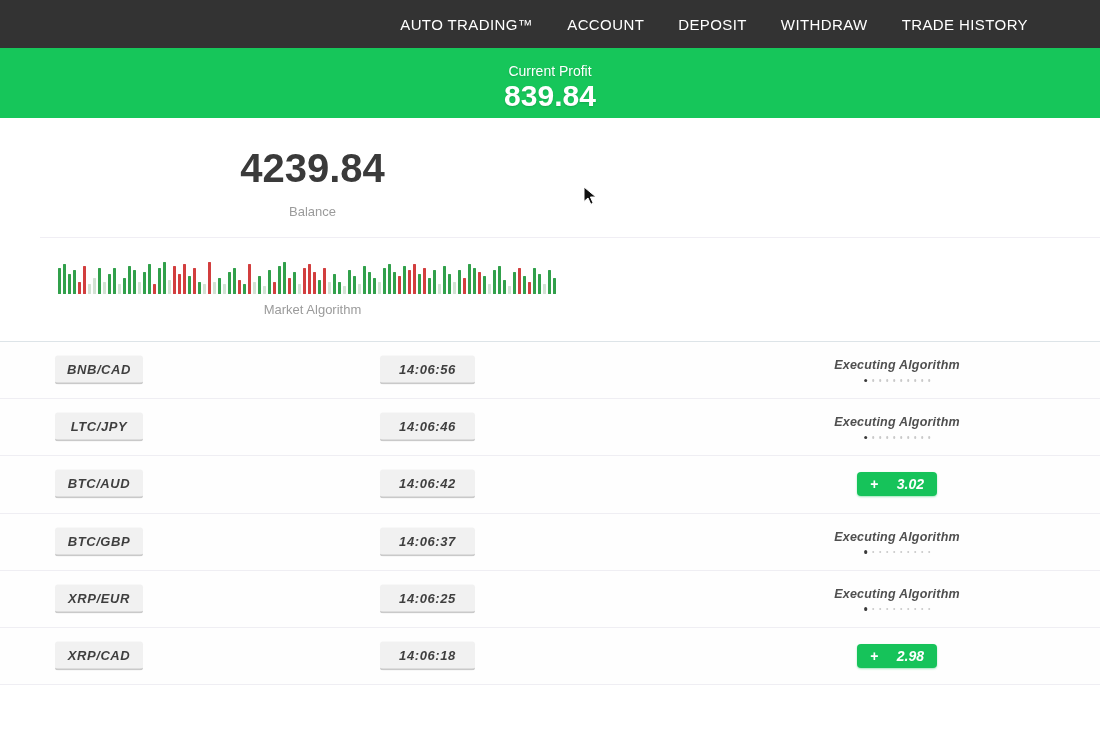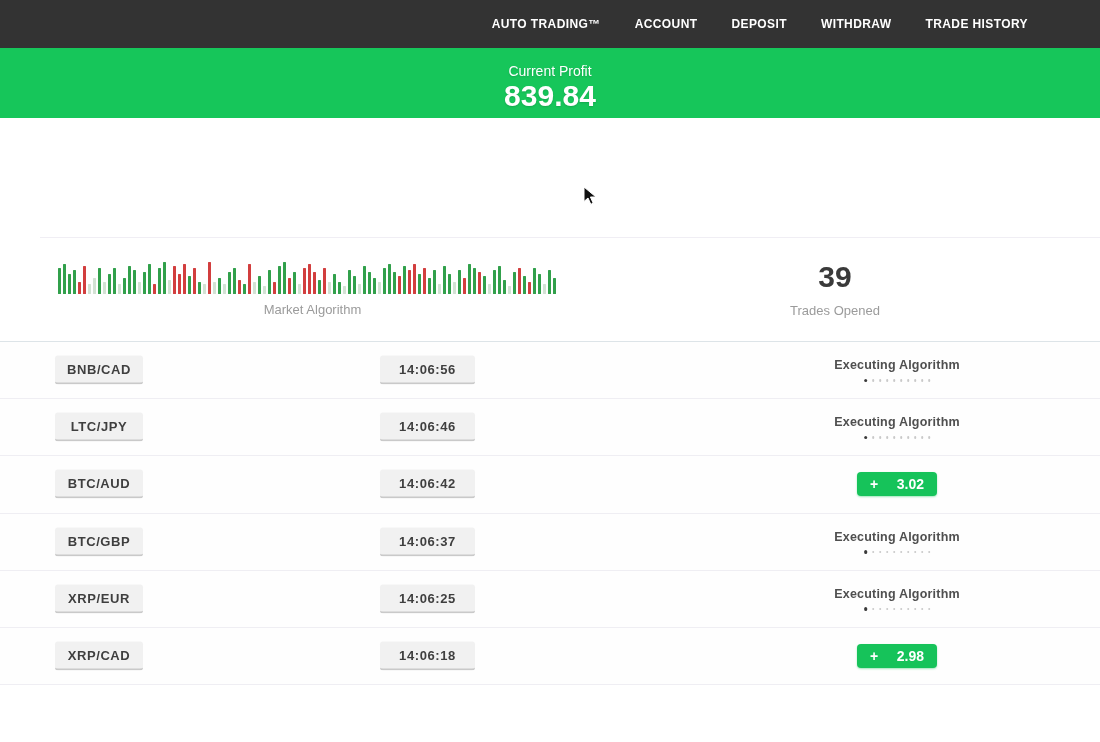--- a/index.html
+++ b/index.html
@@ -2,21 +2,21 @@
 <html><head>
 <meta charset="utf-8">
 <style>
   * { margin:0; padding:0; box-sizing:border-box; }
   html,body { width:1100px; height:742px; overflow:hidden; background:#fff;
     font-family:"Liberation Sans","DejaVu Sans",sans-serif; }
 
   
   .nav { height:48px; background:#333333; display:flex; align-items:center;
     justify-content:flex-end; padding-right:72px; gap:34px; }
-  .nav-item { color:#fff; font-size:12px; font-weight:bold; letter-spacing:.4px;
+  .nav-item { color:#fff; font-size:15px; font-weight:normal; letter-spacing:.4px;
     cursor:pointer; white-space:nowrap; }
 
   
   .banner { height:70px; background:#16c65a; color:#fff; display:flex;
     flex-direction:column; align-items:center; justify-content:center; }
   .banner-label { font-size:14px; margin-top:10px; text-shadow:0 1px 2px rgba(0,0,0,.15); }
   .banner-value { font-size:30px; font-weight:bold; line-height:1.15;
     text-shadow:0 1px 2px rgba(0,0,0,.15); }
 
   
@@ -43,21 +43,21 @@
   .chart { width:510px; height:36px; display:flex; align-items:flex-end; gap:2px; }
   .bar { width:3px; border-radius:0.5px; }
   .c-g  { background:#31a04b; }
   .c-r  { background:#d23e3e; }
   .c-lg { background:#d2e2d3; }
   .row2 .col-left .stat-label { margin-top:8px; }
   .row2 .col-right .big-number { font-size:30px; margin-top:2px; }
   .row2 .col-right .stat-label { margin-top:10px; }
 
   
-  .trades { border-top:1px solid #dde4e8; }
+  .trades { border-top:1px solid #dde4e8;font-style:italic; }
   .trade-row { position:relative; height:57.2px; border-bottom:1px solid #efeef3;
     background:#fefefe; }
   .chip { position:absolute; top:50%; transform:translateY(-50%);
     background:#f1f1f1; border-bottom:2px solid #c9c9c9; border-radius:3px;
     font-size:13px; font-weight:bold; color:#3f3f3f; letter-spacing:.6px;
     padding:6px 0; text-align:center; }
   .chip.pair { left:55px; width:88px; }
   .chip.time { left:380px; width:95px; }
   .status { position:absolute; left:897px; top:50%;
     transform:translate(-50%,-50%); display:flex; flex-direction:column;
@@ -85,20 +85,24 @@
     <div class="nav-item">WITHDRAW</div>
     <div class="nav-item">TRADE HISTORY</div>
   </div>
 
 <div class="banner">
   <div class="banner-label">Current Profit</div>
   <div class="banner-value">839.84</div>
 </div>
 
 <div class="stats-row row1">
+  <div class="col-left">
+    <div class="big-number">4239.84</div>
+    <div class="stat-label">Balance</div>
+  </div>
 </div>
 
 <div class="divider1"></div>
 
 <div class="stats-row row2">
   <div class="col-left">
     <div class="chart">
         <div class="bar c-g" style="height: 26px;"></div>
         <div class="bar c-g" style="height: 30px;"></div>
         <div class="bar c-g" style="height: 20px;"></div>
@@ -195,24 +199,20 @@
         <div class="bar c-g" style="height: 18px;"></div>
         <div class="bar c-r" style="height: 12px;"></div>
         <div class="bar c-g" style="height: 26px;"></div>
         <div class="bar c-g" style="height: 20px;"></div>
         <div class="bar c-lg" style="height: 10px;"></div>
         <div class="bar c-g" style="height: 24px;"></div>
         <div class="bar c-g" style="height: 16px;"></div>
       </div>
     <div class="stat-label">Market Algorithm</div>
   </div>
-  <div class="col-right">
-    <div class="big-number">39</div>
-    <div class="stat-label">Trades Opened</div>
-  </div>
 </div>
 
 <div class="trades">
     <div class="trade-row">
     <div class="chip pair">BNB/CAD</div>
     <div class="chip time">14:06:56</div>
     <div class="status">
         <div class="exec-text">Executing Algorithm</div>
         <div class="dots">
           <div class="dot active"></div>

